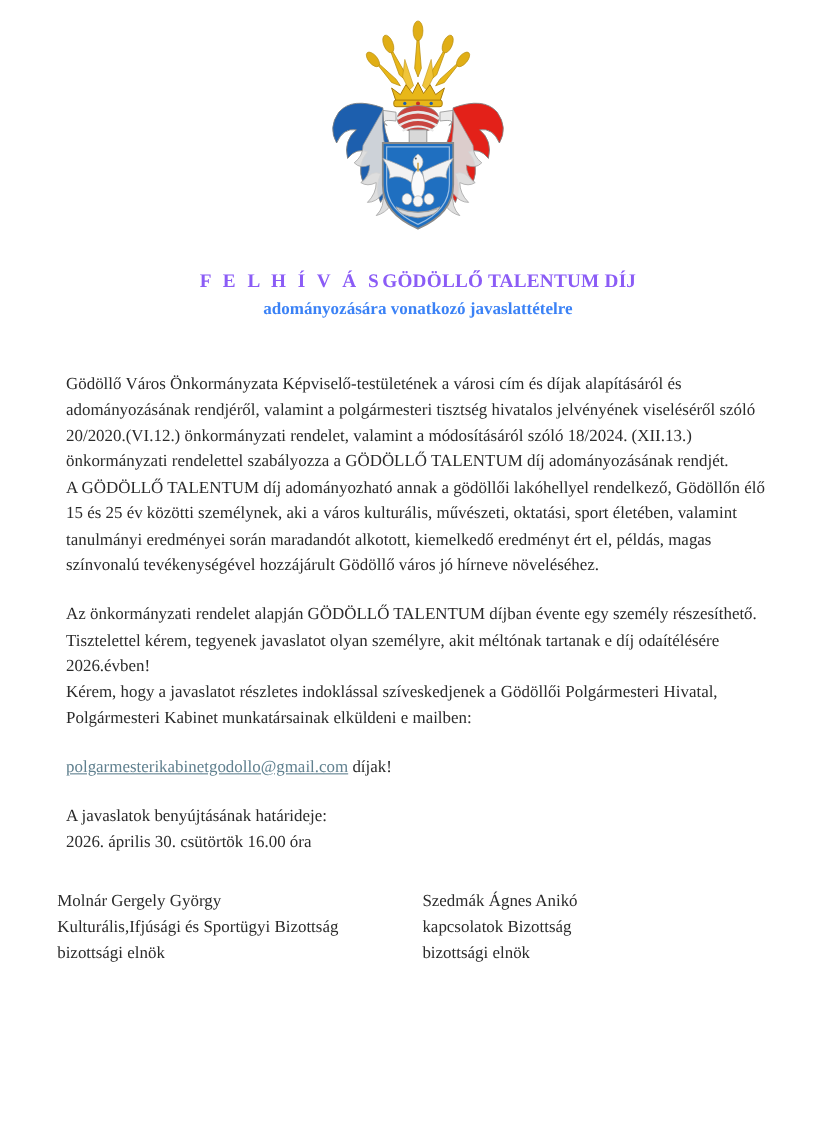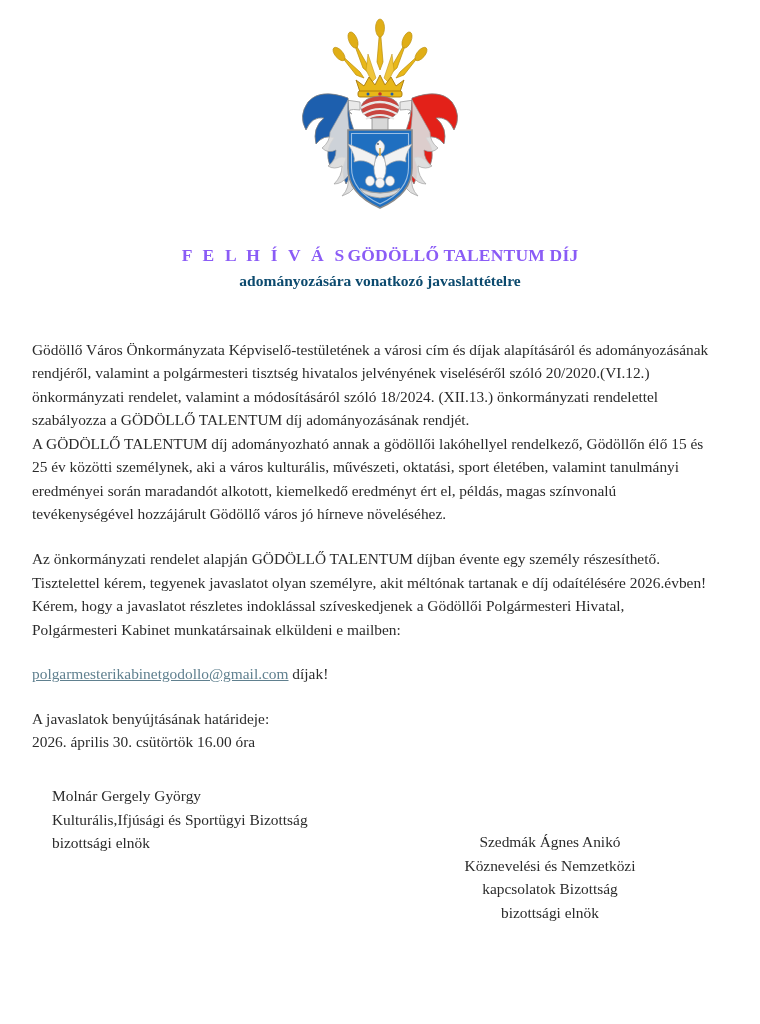--- a/index.html
+++ b/index.html
@@ -48,29 +48,29 @@
     letter-spacing: 0.2px;
     color: #8b5cf6;
     line-height: 1.35;
   }
   .title-line1 .spaced {
     letter-spacing: 3.2px;
   }
   .title-line2 {
     font-weight: bold;
     font-size: 15.5px;
-    color: #0c4a6e;
+    color: #3b82f6;
     margin-top: 3px;
     line-height: 1.35;
   }
 
   
   .body-area {
     margin: 0 auto;
-    padding-left: 32px;
+    padding-left: 60px;
     padding-right: 48px;
     box-sizing: border-box;
     width: 760px;
     margin-top: 46px;
   }
   .para {
     font-size: 15.4px;
     line-height: 1.53;
     text-align: left;
     color: #2b2b2b;
@@ -99,24 +99,22 @@
     padding-right: 44px;
   }
   .sig-left {
     width: 50%;
     text-align: left;
     font-size: 15.4px;
     line-height: 1.53;
   }
   .sig-right {
     width: 50%;
-    text-align: center;
-    font-size: 15.4px;
-    line-height: 1.53;
-    margin-top: 46px;
+    font-size: 15.4px;
+    line-height: 1.53;
   }
   .sig-line { display: block; }
 </style>
 </head>
 <body>
 
 <div class="page">
 
   <div class="crest-wrap">
     <svg class="crest" viewBox="0 0 180 192">
@@ -227,19 +225,18 @@
   </div>
 
   <div class="signatures">
     <div class="sig-left">
       <span class="sig-line">Molnár Gergely György</span>
       <span class="sig-line">Kulturális,Ifjúsági és Sportügyi Bizottság</span>
       <span class="sig-line">bizottsági elnök</span>
     </div>
     <div class="sig-right">
       <span class="sig-line">Szedmák Ágnes Anikó</span>
-      <span class="sig-line">Köznevelési és Nemzetközi</span>
       <span class="sig-line">kapcsolatok Bizottság</span>
       <span class="sig-line">bizottsági elnök</span>
     </div>
   </div>
 
 </div>
 
 </body></html>

